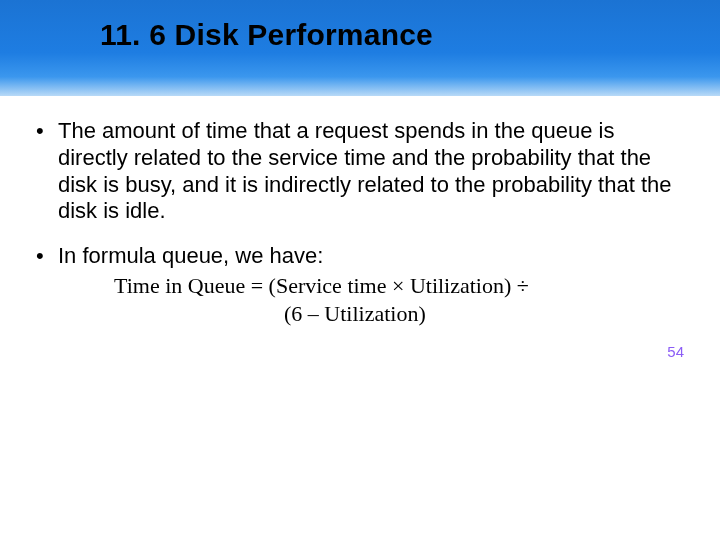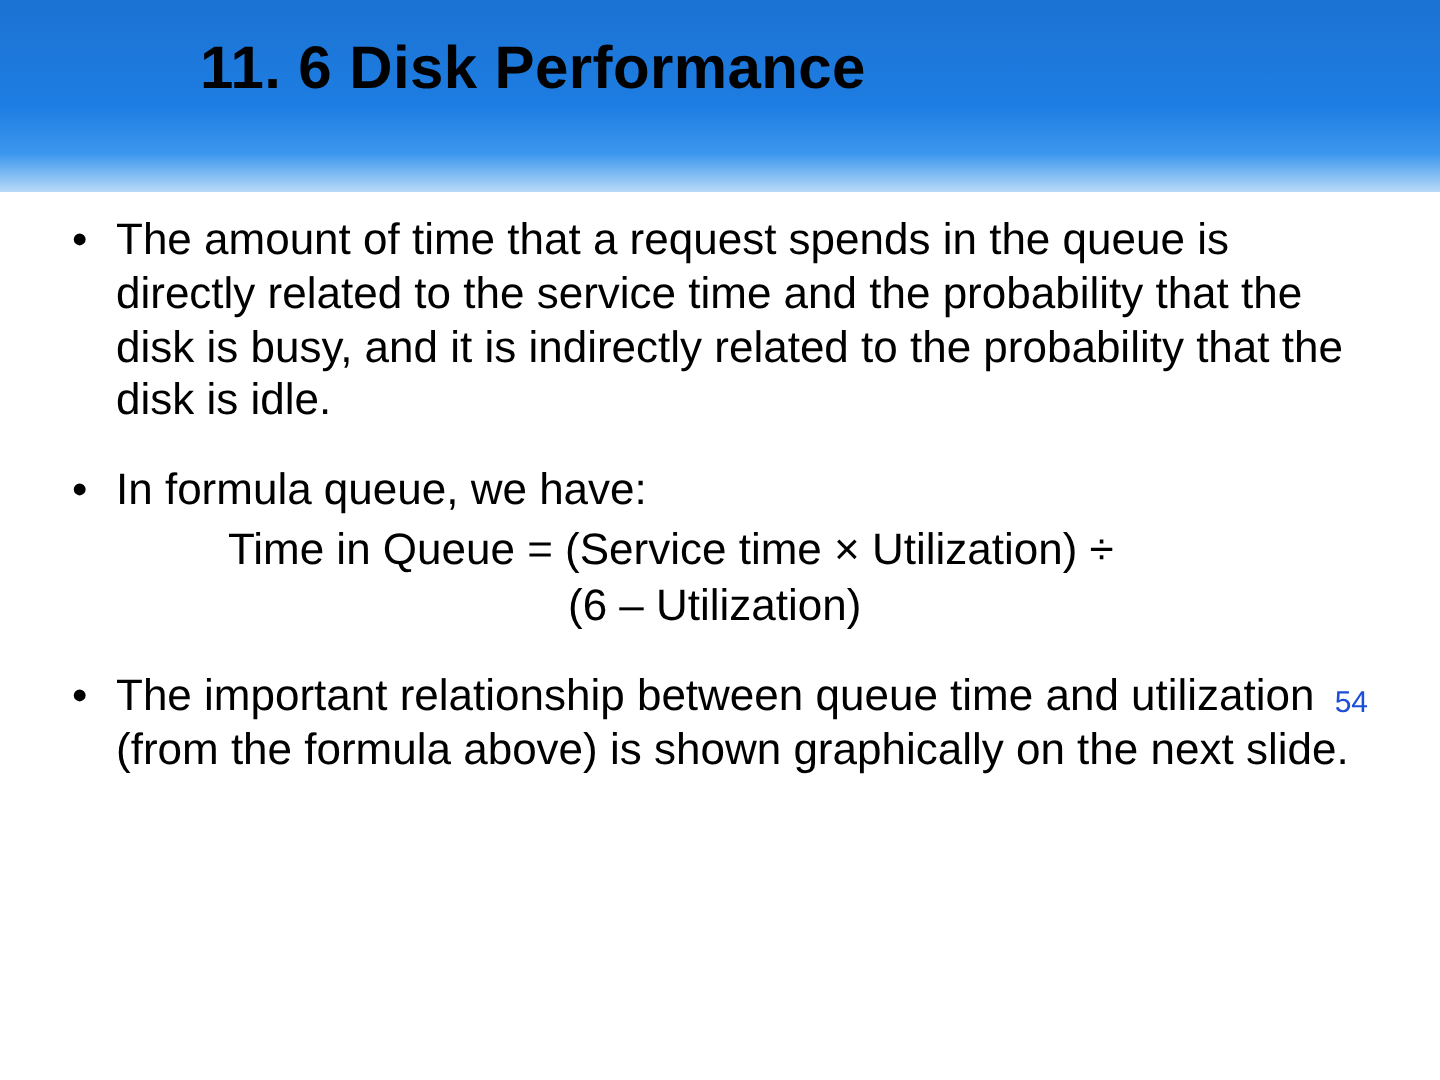--- a/index.html
+++ b/index.html
@@ -27,21 +27,21 @@
   .title {
     position: absolute;
     left: 100px;
     top: 18px;
     font-size: 30px;
     font-weight: 700;
     color: #000;
     letter-spacing: 0.2px;
   }
   .body {
-    padding: 11px 30px 0 30px;
+    padding: 22px 30px 0 30px;
   }
   ul.bullets {
     margin: 0;
     padding: 0;
     list-style: none;
   }
   ul.bullets > li {
     position: relative;
     padding-left: 28px;
     font-size: 22px;
@@ -51,34 +51,34 @@
   ul.bullets > li::before {
     content: "•";
     position: absolute;
     left: 6px;
     top: 0;
     font-size: 22px;
     color: #000;
   }
   .formula {
     margin: 2px 0 0 56px;
-    font-family: Liberation Sans, sans-serif;
+    font-family: Liberation Serif, serif;
     font-size: 22px;
     line-height: 1.28;
   }
   .formula .line2 {
     padding-left: 170px;
     display: block;
   }
   .page-num {
     position: absolute;
     right: 36px;
     bottom: 24px;
     font-size: 15px;
-    color: #1d4ed8;
+    color: #8b5cf6;
   }
 </style>
 </head>
 <body>
 
 <div class="slide">
 
   <div class="header">
     <div class="title">11. 6 Disk Performance</div>
   </div>
@@ -86,19 +86,18 @@
   <div class="body">
     <ul class="bullets">
       <li>The amount of time that a request spends in the queue is directly related to the service time and the probability that the disk is busy, and it is indirectly related to the probability that the disk is idle.</li>
       <li>
         <span>In formula queue, we have:</span>
         <div class="formula">
           <span>Time in Queue = (Service time × Utilization) ÷</span>
           <span class="line2">(6 – Utilization)</span>
         </div>
       </li>
-      <li>The important relationship between queue time and utilization (from the formula above) is shown graphically on the next slide.</li>
     </ul>
   </div>
 
   <div class="page-num">54</div>
 
 </div>
 
 </body></html>

